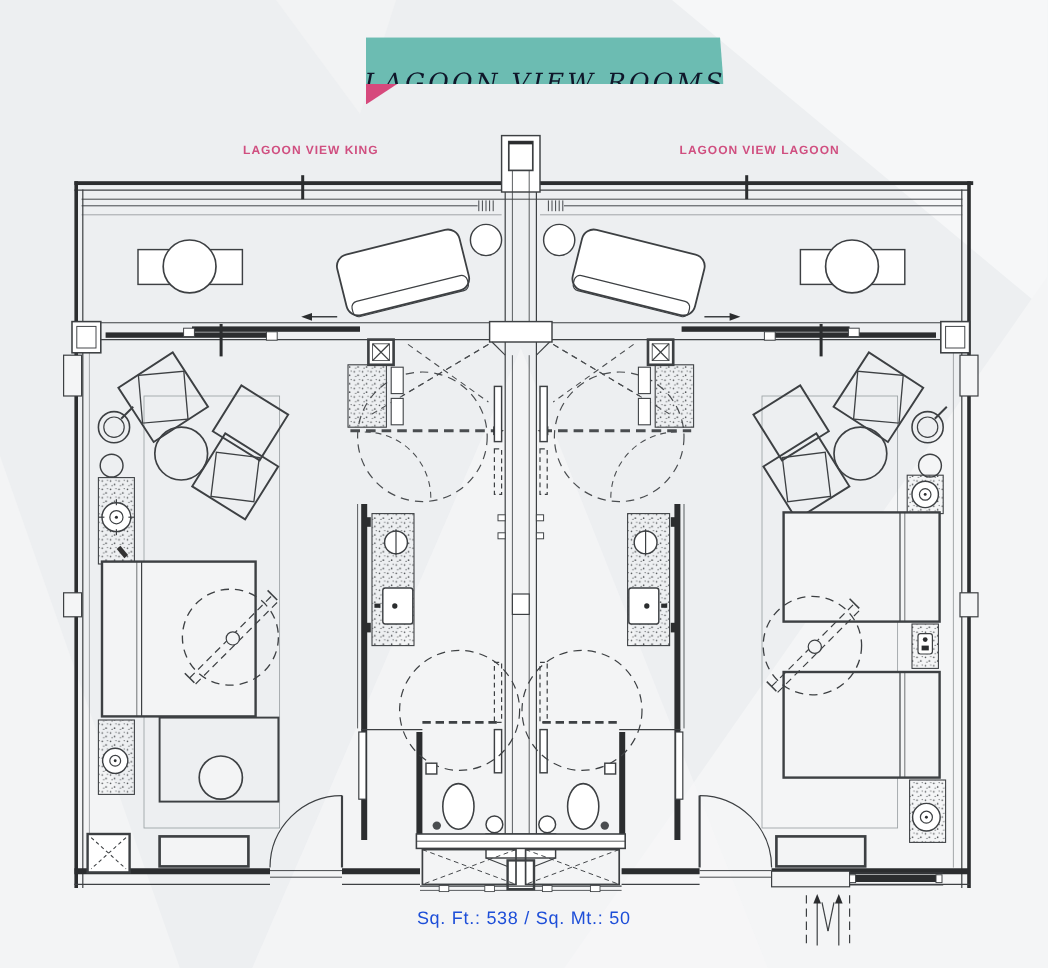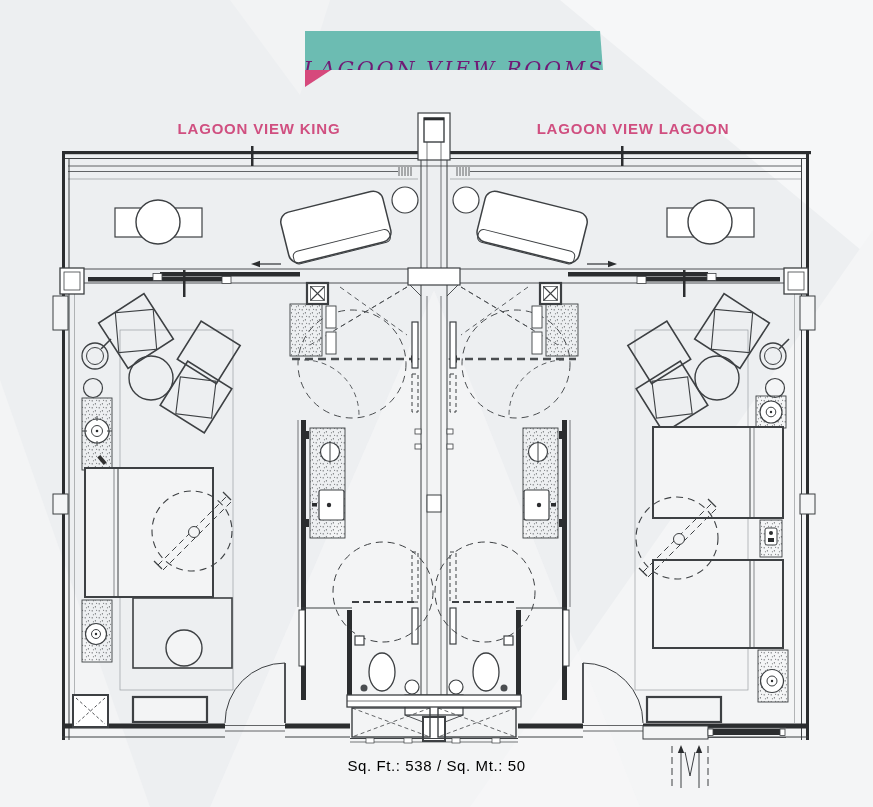--- a/index.html
+++ b/index.html
@@ -2,29 +2,29 @@
 <html><head>
 <meta charset="utf-8">
 <style>
   html,body{margin:0;padding:0;}
   #stage{position:relative;width:873px;height:807px;background:#edeff1;overflow:hidden;
          font-family:"Liberation Sans",sans-serif;}
   #stage svg{position:absolute;left:0;top:0;}
   .banner{position:absolute;left:305px;top:31px;width:298px;height:39px;background:#6cbcb2;
           display:flex;align-items:center;justify-content:center;
           clip-path:polygon(0 0,99% 0,100% 100%,0 100%);}
-  .banner span{color:#701a75;font-family:"DejaVu Serif",serif;font-style:italic;
+  .banner span{color:#0f172a;font-family:"DejaVu Serif",serif;font-style:italic;
                font-size:21px;letter-spacing:2.5px;white-space:nowrap;margin-top:36px;}
   .fold{position:absolute;left:305px;top:70px;width:26px;height:17px;background:#d6497c;
         clip-path:polygon(0 0,100% 0,0 100%);}
   .room-label{position:absolute;top:120px;transform:translateX(-50%);color:#d04f80;
-              font-weight:bold;font-size:15px;letter-spacing:0.8px;white-space:nowrap;}
+              font-weight:bold;font-size:10px;letter-spacing:0.8px;white-space:nowrap;}
   #label-king{left:259px;}
   #label-double{left:633px;}
-  .footer{position:absolute;left:0;top:757px;width:100%;text-align:center;color:#000000;
+  .footer{position:absolute;left:0;top:757px;width:100%;text-align:center;color:#1d4ed8;
           font-size:15px;letter-spacing:0.6px;}
 </style>
 </head>
 <body>
 
 <div id="stage">
 
   <svg width="873" height="807" viewBox="0 0 873 807">
     <defs>
       <pattern id="stip" width="7" height="7" patternUnits="userSpaceOnUse">

